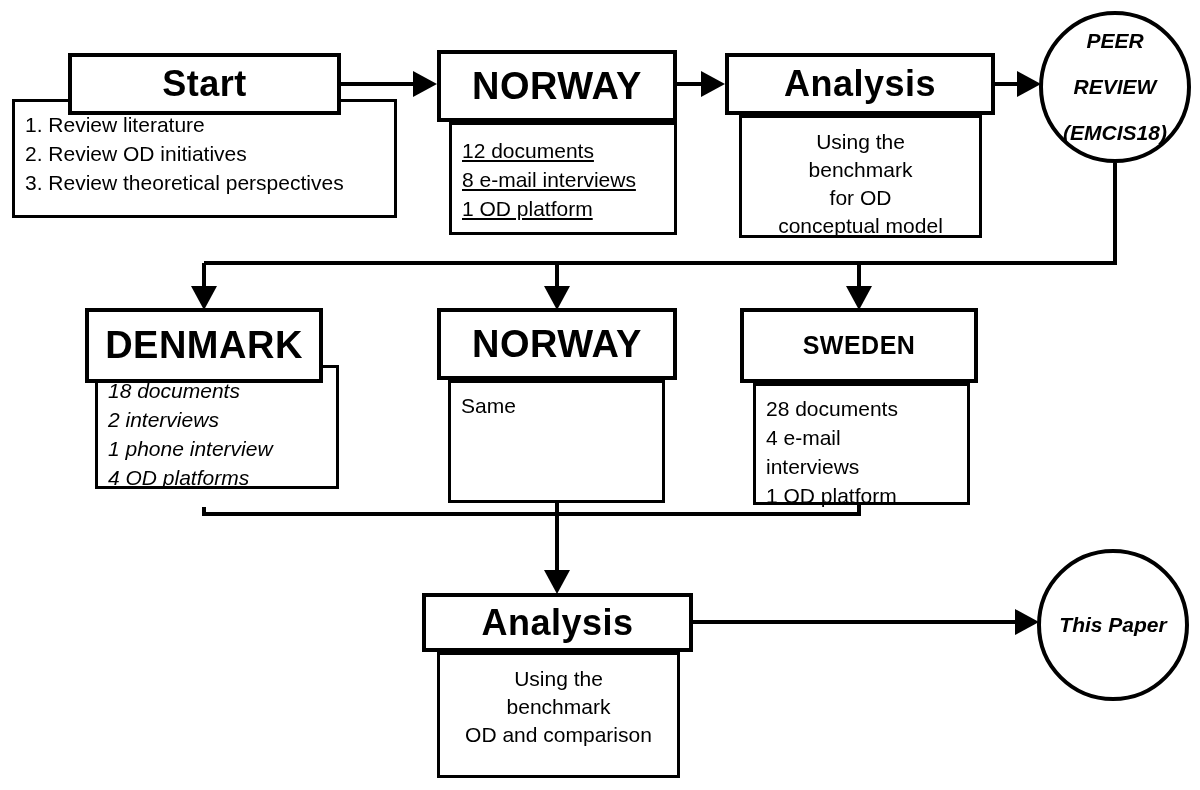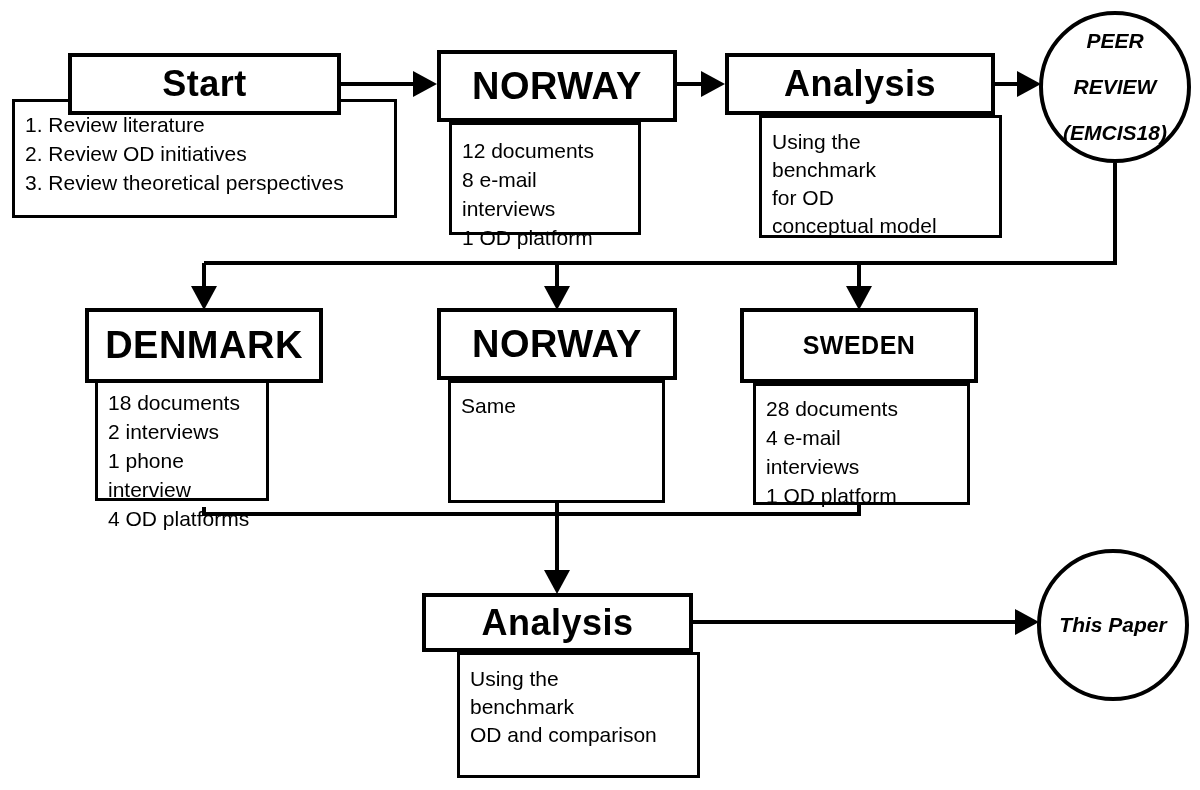--- a/index.html
+++ b/index.html
@@ -10,37 +10,37 @@
   .wires{position:absolute;left:0;top:0;width:1200px;height:790px;z-index:3;pointer-events:none;}
   .hdr{
     position:absolute;box-sizing:border-box;background:#fff;border:4px solid #000;
     display:flex;align-items:center;justify-content:center;font-weight:bold;z-index:2;
     letter-spacing:0.5px;
   }
   .bodybox{
     position:absolute;box-sizing:border-box;background:#fff;border:3px solid #000;
     font-size:21px;line-height:29px;z-index:1;padding:8px 10px;
   }
-  .bodybox.centered{text-align:left;line-height:28px;padding-top:10px;margin-left:20px;}
+  .bodybox.centered{text-align:center;line-height:28px;padding-top:10px;}
   .circle{
     position:absolute;box-sizing:border-box;background:#fff;border:4px solid #000;border-radius:50%;
     display:flex;flex-direction:column;align-items:center;justify-content:center;
     font-weight:bold;font-style:italic;font-size:21px;line-height:26px;z-index:2;text-align:center;gap:20px;
   }
   
   .start-hdr{left:68px;top:53px;width:273px;height:62px;font-size:36px;}
   .start-body{left:12px;top:99px;width:385px;height:119px;}
   .norway-top-hdr{left:437px;top:50px;width:240px;height:72px;font-size:38px;}
-  .norway-top-body{left:449px;top:122px;width:192px;height:113px;padding-top:11px;}
+  .norway-top-body{left:449px;top:122px;width:228px;height:113px;padding-top:11px;text-decoration:underline;}
   .analysis-top-hdr{left:725px;top:53px;width:270px;height:62px;font-size:36px;}
   .analysis-top-body{left:739px;top:115px;width:243px;height:123px;}
   .peer-circle{left:1039px;top:11px;width:152px;height:152px;}
   
   .denmark-hdr{left:85px;top:308px;width:238px;height:75px;font-size:38px;}
-  .denmark-body{left:95px;top:377px;width:174px;height:124px;}
+  .denmark-body{left:95px;top:365px;width:244px;height:124px;font-style:italic;}
   .norway-mid-hdr{left:437px;top:308px;width:240px;height:72px;font-size:38px;}
   .norway-mid-body{left:448px;top:380px;width:217px;height:123px;}
   .sweden-hdr{left:740px;top:308px;width:238px;height:75px;font-size:25px;}
   .sweden-body{left:753px;top:383px;width:217px;height:122px;}
   
   .analysis-bottom-hdr{left:422px;top:593px;width:271px;height:59px;font-size:36px;}
   .analysis-bottom-body{left:437px;top:652px;width:243px;height:126px;}
   .thispaper-circle{left:1037px;top:549px;width:152px;height:152px;}
 </style>
 </head>

